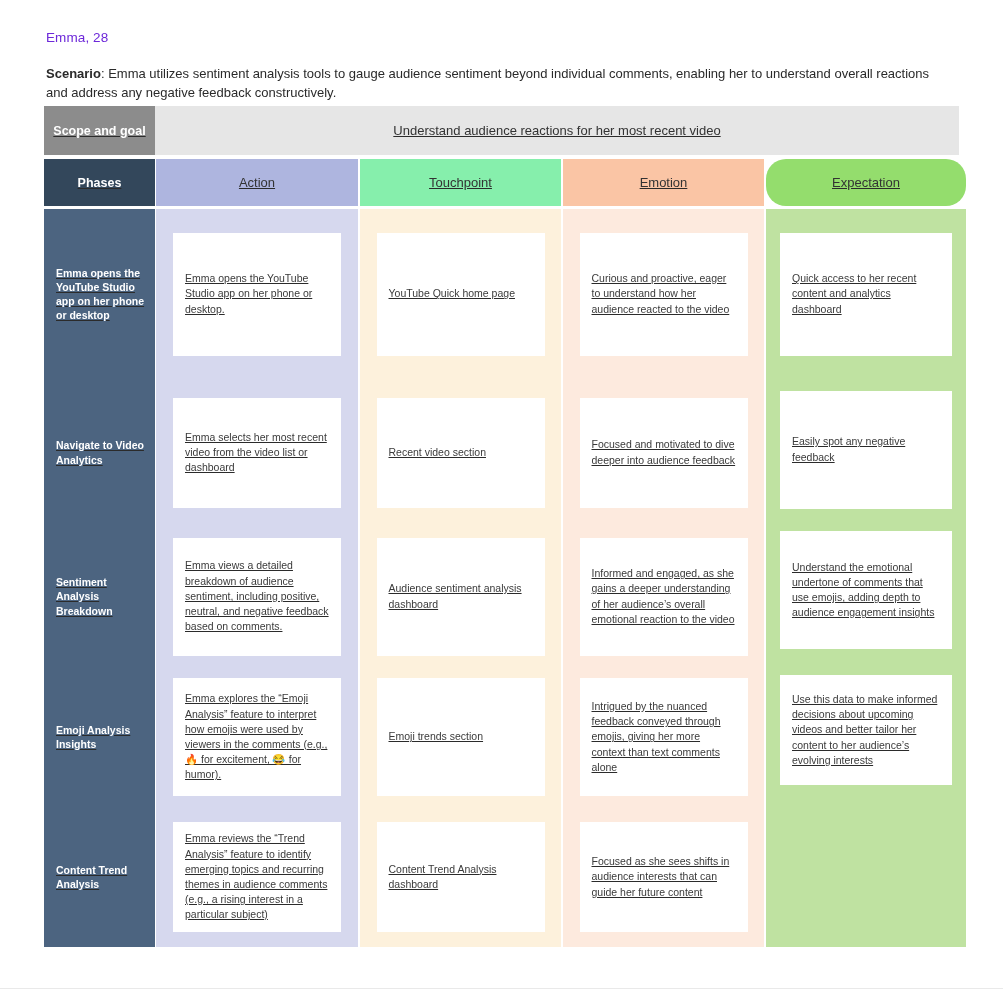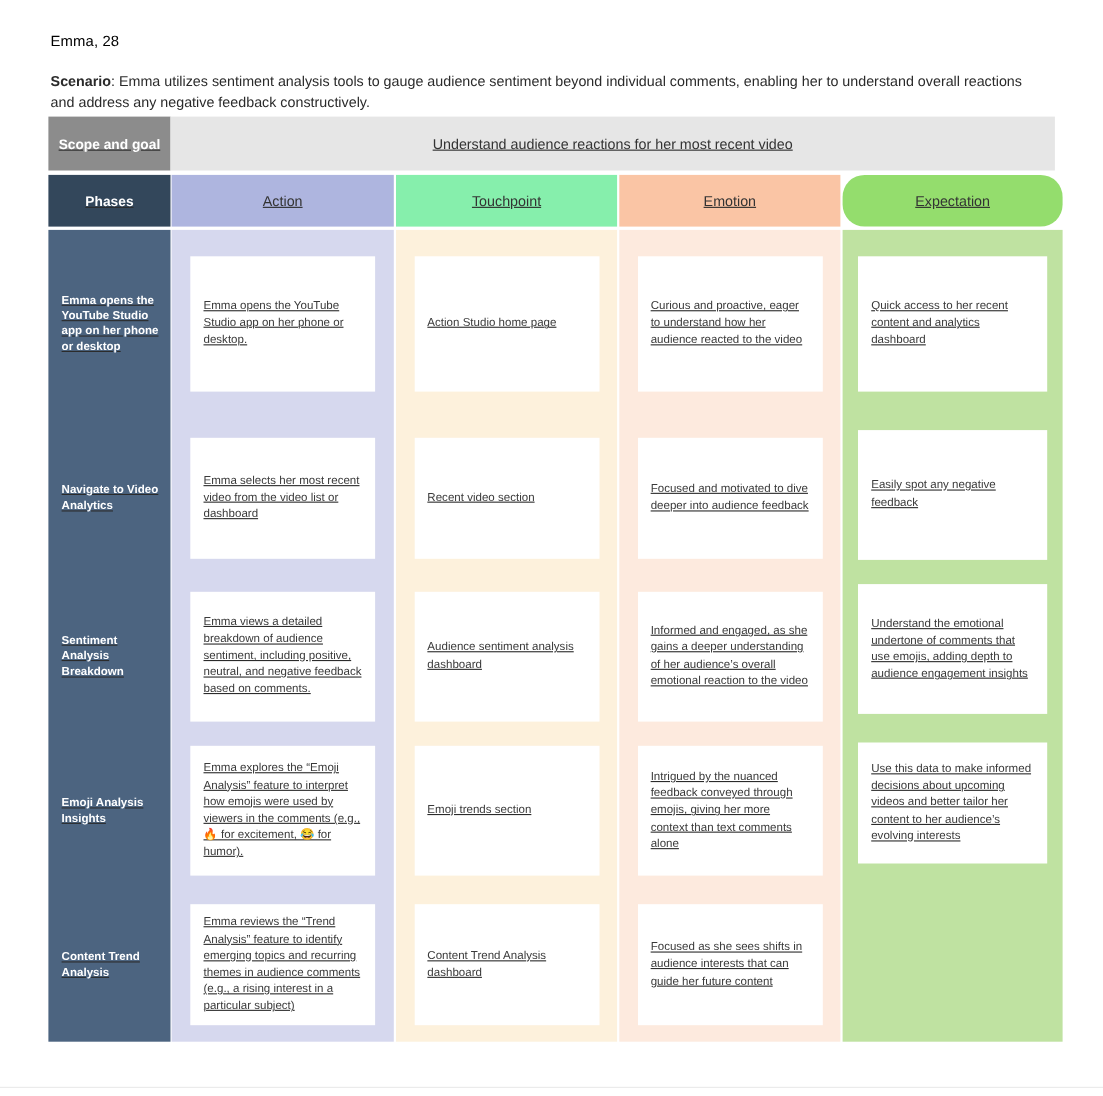--- a/index.html
+++ b/index.html
@@ -22,21 +22,21 @@
 
   
   .intro {
     position: absolute;
     left: 46px;
     top: 30px;
     width: 910px;
   }
   .persona-name {
     font-size: 13.5px;
-    color: #000000;
+    color: #6d28d9;
     letter-spacing: 0.1px;
     margin-bottom: 20px;
   }
   .scenario-line {
     font-size: 13px;
     line-height: 1.45;
     color: #2a2a2a;
     max-width: 905px;
   }
   .scenario-label { font-weight: bold; text-align: right; }
@@ -238,21 +238,21 @@
         <div class="cellwrap h5">
           <div class="card c5">
               <span class="card-text">Emma reviews the “Trend Analysis” feature to identify emerging topics and recurring themes in audience comments (e.g., a rising interest in a particular subject)</span>
             </div>
         </div>
       </div>
 
       <div class="lane touch">
         <div class="cellwrap h1">
           <div class="card c1">
-              <span class="card-text">Action Studio home page</span>
+              <span class="card-text">YouTube Quick home page</span>
             </div>
         </div>
         <div class="cellwrap h2">
           <div class="card c2">
               <span class="card-text">Recent video section</span>
             </div>
         </div>
         <div class="cellwrap h3">
           <div class="card c3">
               <span class="card-text">Audience sentiment analysis dashboard</span>

